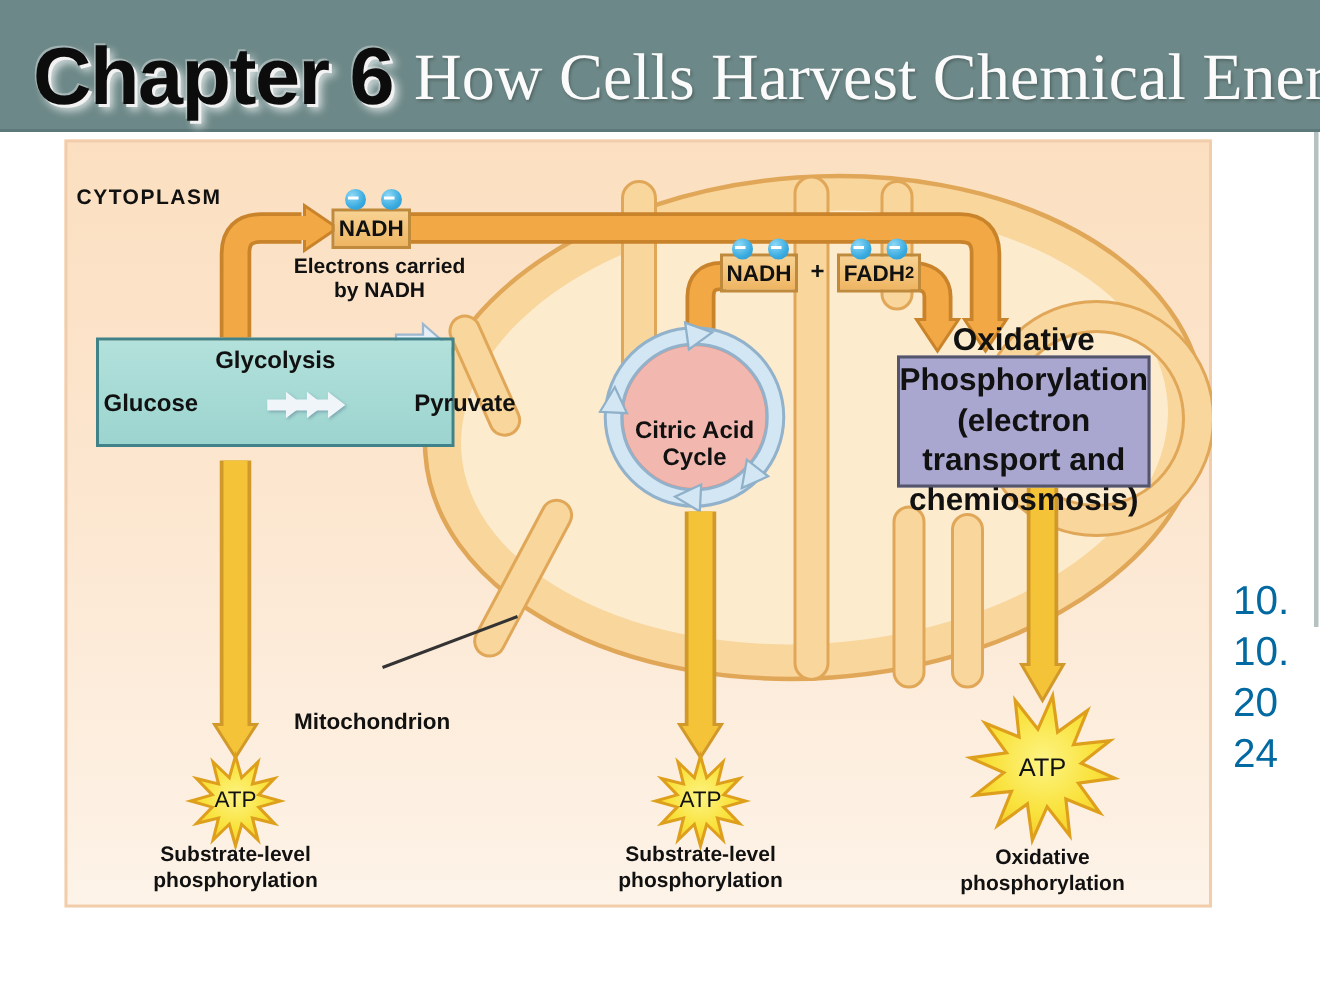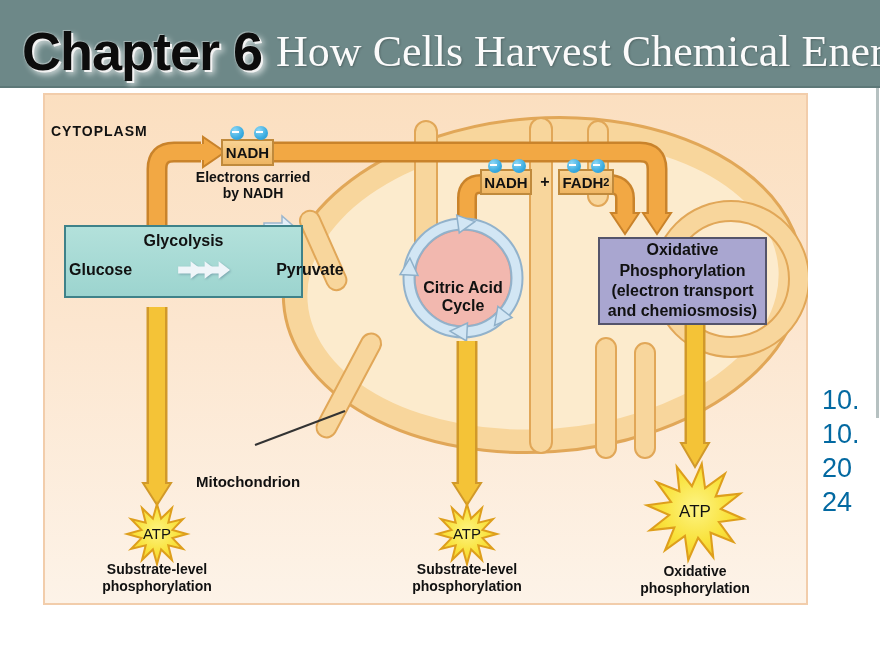--- a/index.html
+++ b/index.html
@@ -76,21 +76,21 @@
     background:linear-gradient(180deg,#f6c2ae 0%,#f0ad96 100%);
     border:2px solid #cd8a58;display:flex;align-items:center;justify-content:center;
     text-align:center;font-weight:bold;font-size:14px;line-height:1.2;color:#111;
   }
   .citric-label{left:365px;top:162px;width:110px;text-align:center;
     font-size:16px;line-height:1.15;font-weight:bold;color:#111;}
   .oxphos{
     left:555px;top:144px;width:169px;height:88px;box-sizing:border-box;position:absolute;
     background:#a9a6d0;border:2px solid #54546a;
     display:flex;align-items:center;justify-content:center;text-align:center;
-    font-weight:bold;font-size:16px;line-height:1.28;color:#111;padding:12px 4px;
+    font-weight:bold;font-size:21px;line-height:1.28;color:#111;padding:12px 4px;
   }
   .mito-label{left:153px;top:356px;font-size:15px;}
   .atp{position:absolute;text-align:center;font-weight:normal;color:#111;}
   
   .side-notes{position:absolute;left:822px;top:383px;font-size:27px;line-height:34px;
     color:#0369a1;}
   .edge-strip{position:absolute;left:876px;top:88px;width:3px;height:330px;background:#b6c1c1;}
 </style>
 </head>
 <body>

